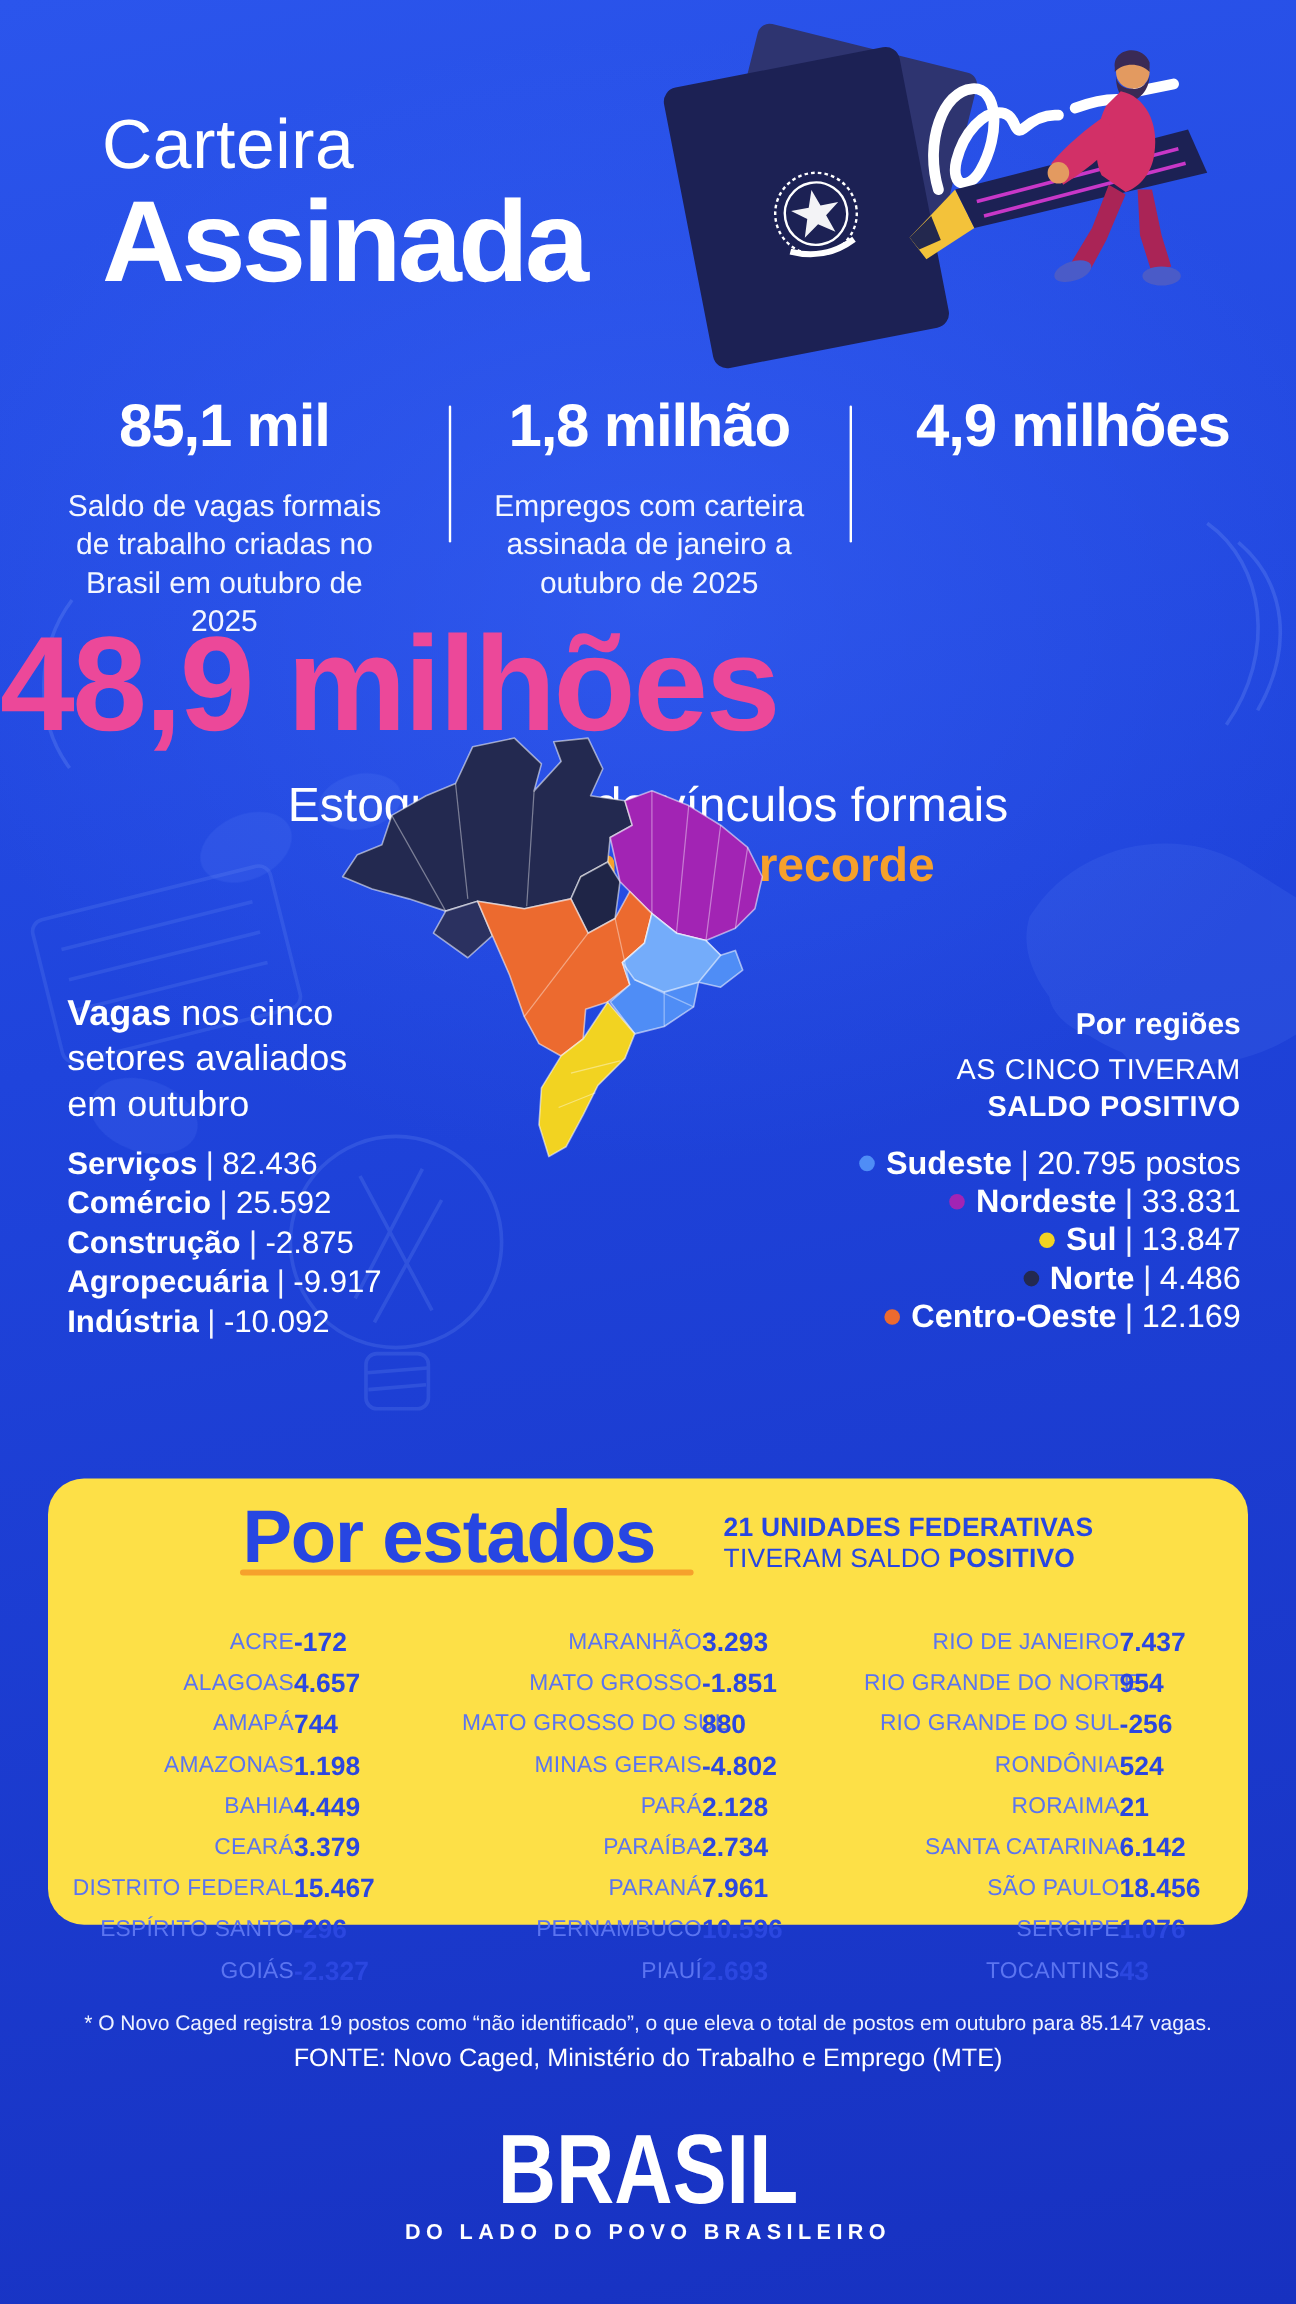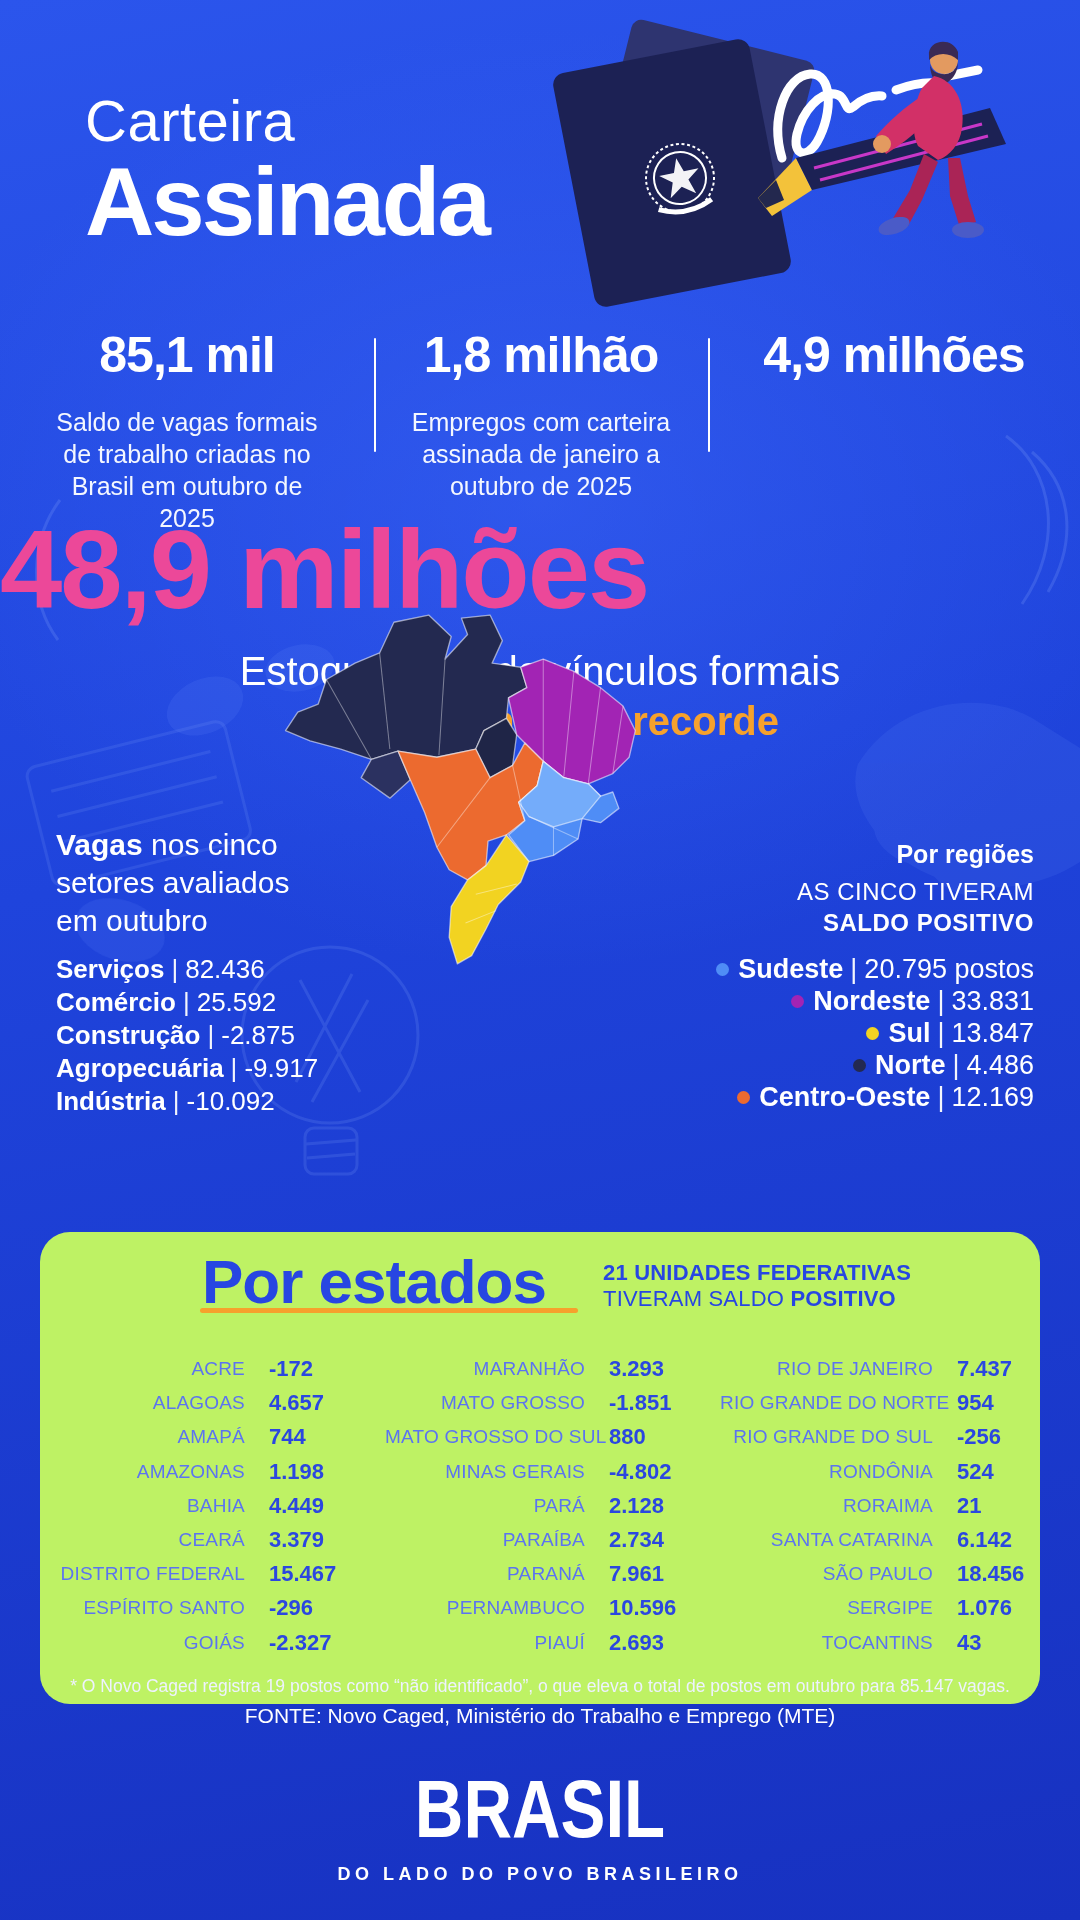--- a/index.html
+++ b/index.html
@@ -43,38 +43,38 @@
   .sector-list{position:absolute;left:56px;top:953px;font-size:26px;line-height:33px;white-space:nowrap}
   .sep{margin:0 7px;font-weight:400;opacity:.95}
   .map{position:absolute;left:272px;top:612px}
   .regions-head{position:absolute;right:46px;top:840px;text-align:right}
   .regions-title{font-size:25px;font-weight:700}
   .regions-sub{font-size:24px;letter-spacing:.5px;margin-top:7px;line-height:1.3}
   .region-list{position:absolute;right:46px;top:953px;font-size:27px;line-height:32px;text-align:right;white-space:nowrap}
   .dot{display:inline-block;width:13px;height:13px;border-radius:50%;margin-right:9px;vertical-align:2px}
 
   
-  .card{position:absolute;left:40px;top:1232px;width:1000px;height:472px;background:#bef264;border-radius:30px;color:#2b47e0}
+  .card{position:absolute;left:40px;top:1232px;width:1000px;height:372px;background:#fde047;border-radius:30px;color:#2b47e0}
   .card-title{position:absolute;left:162px;top:14px;font-size:62px;font-weight:700;letter-spacing:-1px;color:#2746e2}
   .card-underline{position:absolute;left:160px;top:76px;width:378px;height:5px;background:#f6a12c;border-radius:3px}
   .card-sub{position:absolute;left:563px;top:28px;font-size:22px;line-height:1.2;color:#2746e2;letter-spacing:.2px}
-  .state-col{position:absolute;display:grid;column-gap:24px;grid-auto-rows:34.2px;align-items:center;top:120px}
+  .state-col{position:absolute;display:grid;column-gap:0;grid-auto-rows:34.2px;align-items:center;top:120px}
   .col-a{left:20px;grid-template-columns:185px 1fr}
   .col-b{left:345px;grid-template-columns:200px 1fr}
   .col-c{left:680px;grid-template-columns:213px 1fr}
   .state-name{color:#5b74f0;text-align:right;font-size:19px;letter-spacing:.2px;white-space:nowrap}
   .state-val{font-weight:700;color:#2b47e0;font-size:22px;white-space:nowrap}
 
   
   .footnote{position:absolute;top:1676px;left:0;width:1080px;text-align:center;font-size:17.5px;color:#eef2ff}
   .source{position:absolute;top:1704px;left:0;width:1080px;text-align:center;font-size:21px;color:#fff}
   .gov{position:absolute;top:1764px;left:0;width:1080px;text-align:center}
   .gov-top{font-size:20px;font-weight:700;letter-spacing:7px}
   .gov-name{font-size:82px;font-weight:700;line-height:1;margin-top:4px;letter-spacing:0;transform:scaleX(.82);transform-origin:50% 50%}
-  .gov-tag{font-size:18px;font-weight:700;letter-spacing:4.5px;margin-top:14px}
+  .gov-tag{font-size:18px;font-weight:700;letter-spacing:4.5px;margin-top:0}
 </style>
 </head>
 <body>
 
 <svg class="layer doodles" width="1080" height="1920" viewBox="0 0 1080 1920">
   <g opacity=".16" stroke="#8fb0ff" fill="none" stroke-width="3">
     <circle cx="330" cy="1035" r="88"></circle>
     <path d="M300,980 L360,1092 M352,974 L296,1082 M368,1000 L312,1102"></path>
     <rect x="305" y="1128" width="52" height="46" rx="9"></rect>
     <line x1="306" y1="1144" x2="356" y2="1140"></line>

